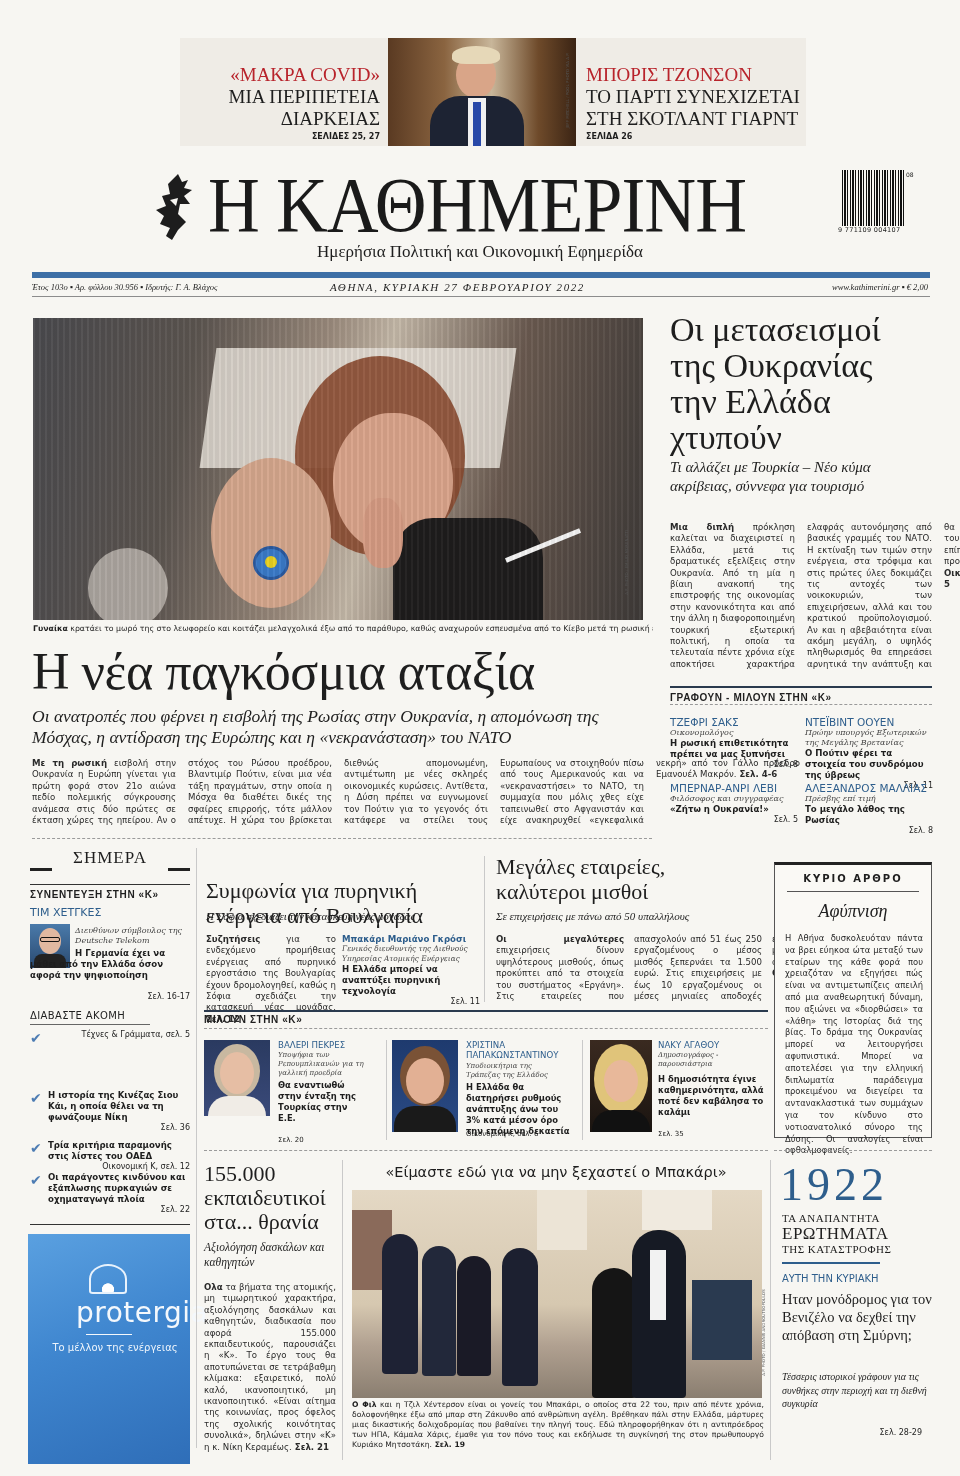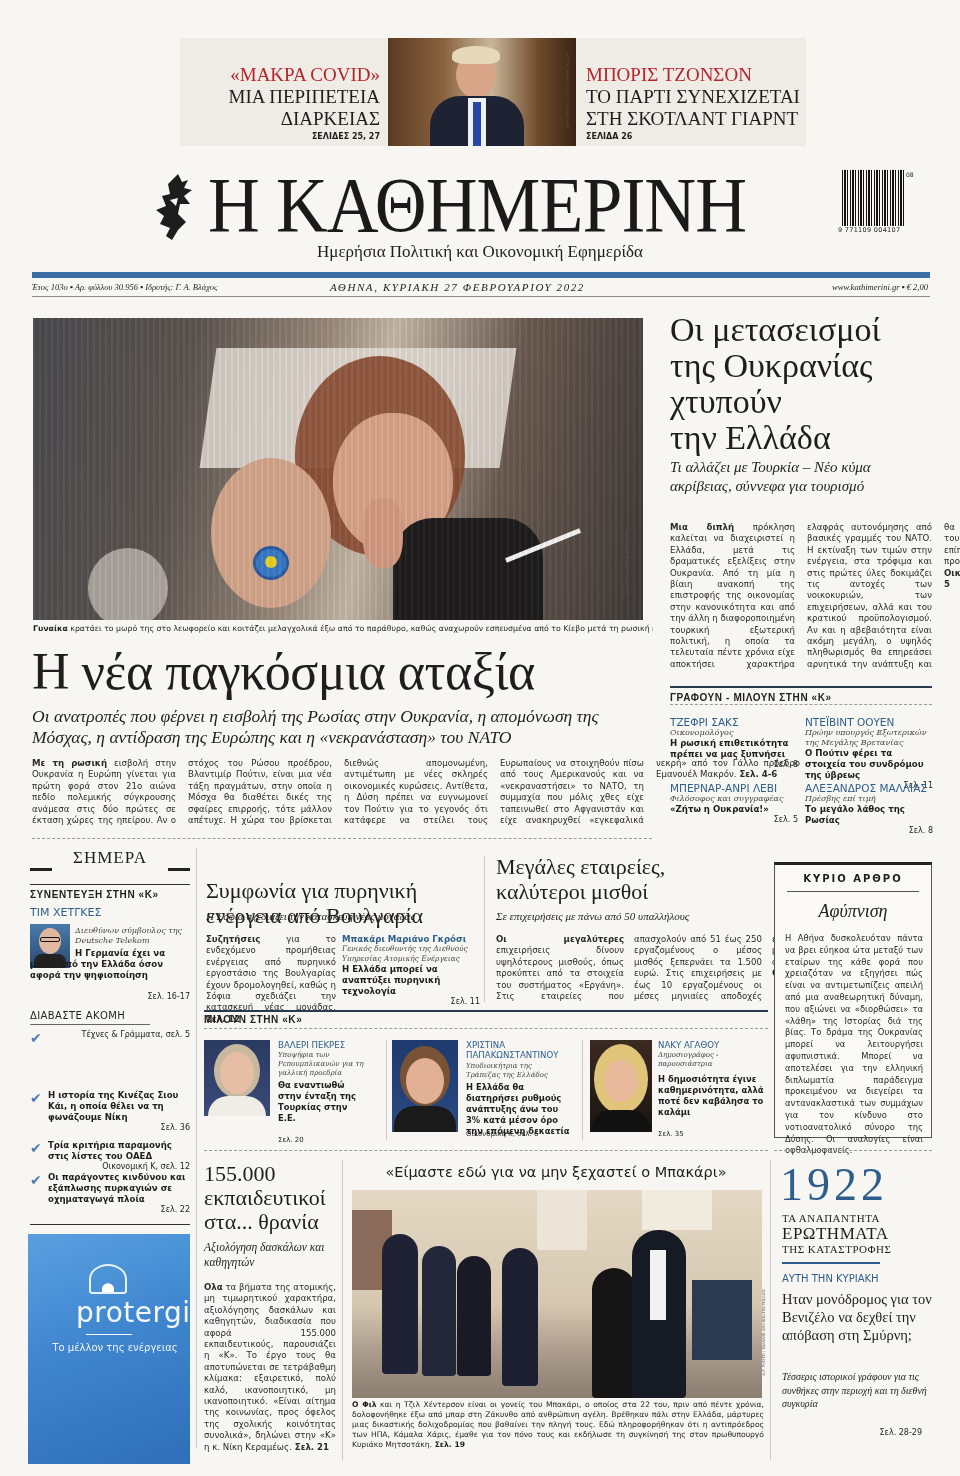--- a/index.html
+++ b/index.html
@@ -91,22 +91,22 @@
 <div class="abs serif" style="left:32px;top:642px;font-size:52px;white-space:nowrap;letter-spacing:-0.5px;">Η νέα παγκόσμια αταξία</div>
 <div class="abs serif ital" style="left:32px;top:706px;width:620px;font-size:17.5px;line-height:21px;">Οι ανατροπές που φέρνει η εισβολή της Ρωσίας στην Ουκρανία, η απομόνωση της Μόσχας, η αντίδραση της Ευρώπης και η «νεκρανάσταση» του ΝΑΤΟ</div>
 <div class="abs body-text" style="left:32px;top:758px;width:612px;height:72px;column-count:4;column-gap:12px;">
   <span class="lead">Με τη ρωσική</span><span> εισβολή στην Ουκρανία η Ευρώπη γίνεται για πρώτη φορά στον 21ο αιώνα πεδίο πολεμικής σύγκρουσης ανάμεσα στις δύο πρώτες σε έκταση χώρες της ηπείρου. Αν ο στόχος του Ρώσου προέδρου, Βλαντιμίρ Πούτιν, είναι μια νέα τάξη πραγμάτων, στην οποία η Μόσχα θα διαθέτει δικές της σφαίρες επιρροής, τότε μάλλον απέτυχε. Η χώρα του βρίσκεται διεθνώς απομονωμένη, αντιμέτωπη με νέες σκληρές οικονομικές κυρώσεις. Αντίθετα, η Δύση πρέπει να ευγνωμονεί τον Πούτιν για το γεγονός ότι κατάφερε να στείλει τους Ευρωπαίους να στοιχηθούν πίσω από τους Αμερικανούς και να «νεκραναστήσει» το ΝΑΤΟ, τη συμμαχία που μόλις χθες είχε ταπεινωθεί στο Αφγανιστάν και είχε ανακηρυχθεί «εγκεφαλικά νεκρή» από τον Γάλλο πρόεδρο Εμανουέλ Μακρόν.</span><span class="ref"> Σελ. 4-6</span>
 </div>
 <div class="abs dash" style="left:32px;top:838px;width:620px;"></div>
 
 <div class="abs serif" style="left:670px;top:312px;width:280px;font-size:34px;line-height:36px;">
   <div>Οι μετασεισμοί</div>
   <div>της Ουκρανίας</div>
+  <div>την Ελλάδα</div>
   <div>χτυπούν</div>
-  <div>την Ελλάδα</div>
 </div>
 <div class="abs serif ital" style="left:670px;top:458px;width:260px;font-size:15px;line-height:19px;">Τι αλλάζει με Τουρκία – Νέο κύμα ακρίβειας, σύννεφα για τουρισμό</div>
 <div class="abs body-text" style="left:670px;top:522px;width:262px;height:150px;column-count:2;column-gap:12px;">
   <span class="lead">Μια διπλή</span><span> πρόκληση καλείται να διαχειριστεί η Ελλάδα, μετά τις δραματικές εξελίξεις στην Ουκρανία. Από τη μία η βίαιη ανακοπή της επιστροφής της οικονομίας στην κανονικότητα και από την άλλη η διαφοροποιημένη τουρκική εξωτερική πολιτική, η οποία τα τελευταία πέντε χρόνια είχε αποκτήσει χαρακτήρα ελαφράς αυτονόμησης από βασικές γραμμές του ΝΑΤΟ. Η εκτίναξη των τιμών στην ενέργεια, στα τρόφιμα και στις πρώτες ύλες δοκιμάζει τις αντοχές των νοικοκυριών, των επιχειρήσεων, αλλά και του κρατικού προϋπολογισμού. Αν και η αβεβαιότητα είναι ακόμη μεγάλη, ο υψηλός πληθωρισμός θα επηρεάσει αρνητικά την ανάπτυξη και θα δυσχεράνει τη μείωση του ελλείμματος στα επίπεδα που προβλέπει ο προϋπολογισμός.</span><span class="ref"> Σελ. 15, Οικονομική Κ, σελ. 2, 4, 5</span>
 </div>
 
 <div class="abs" style="left:670px;top:686px;width:262px;height:2px;background:#2a3a4e;"></div>
 <div class="abs small-head" style="left:670px;top:692px;">ΓΡΑΦΟΥΝ - ΜΙΛΟΥΝ ΣΤΗΝ «Κ»</div>
 <div class="abs dash" style="left:670px;top:704px;width:262px;"></div>
 <div class="abs" style="left:670px;top:716px;width:128px;">

